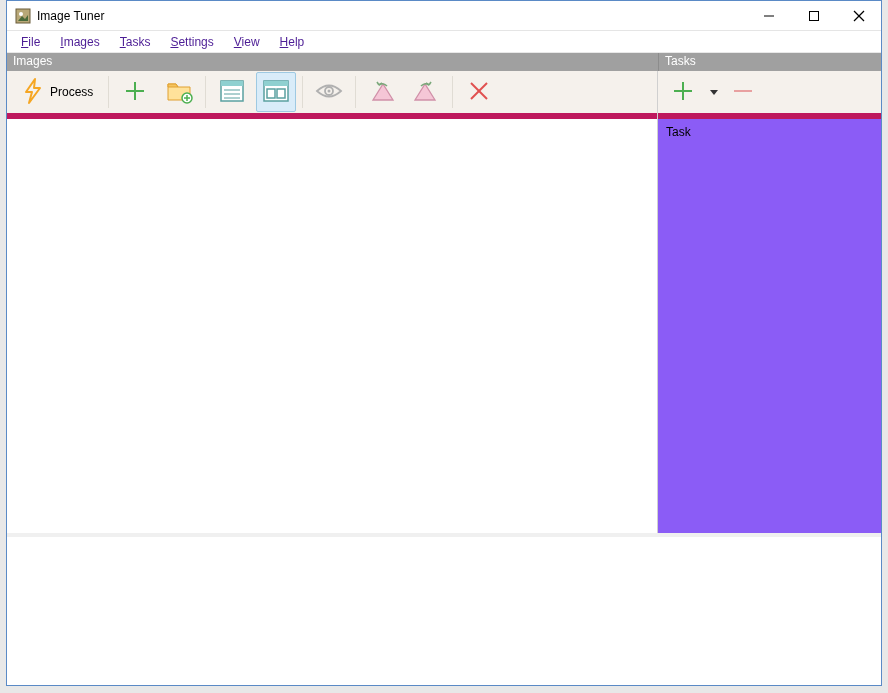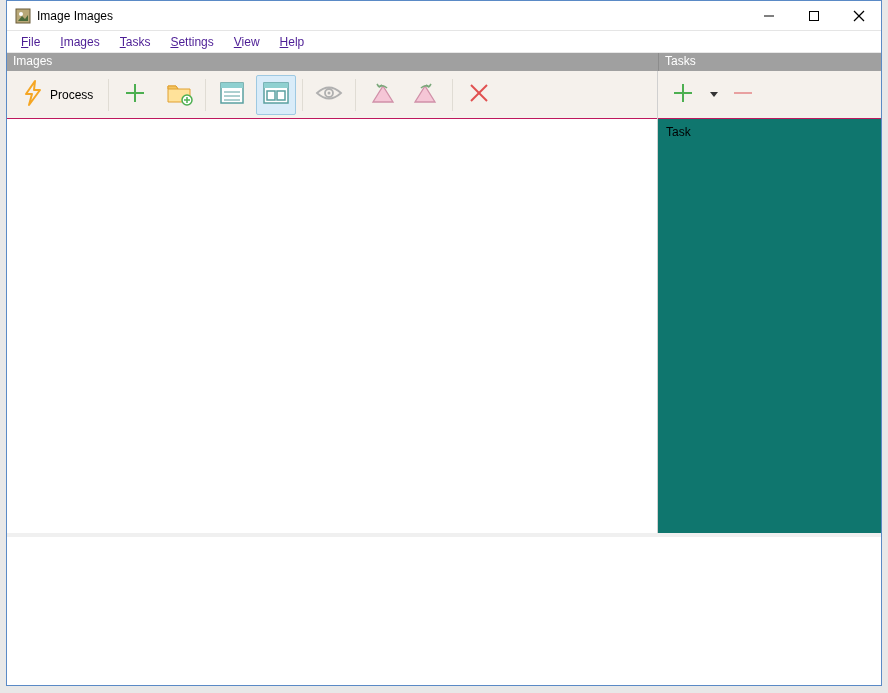--- a/index.html
+++ b/index.html
@@ -98,21 +98,21 @@
   .right-pane {
     flex:1;
     display:flex;
     flex-direction:column;
     min-height:0;
   }
   
   .toolbar {
     height:48px;
     background:#f5f1ec;
-    border-bottom:1px solid #be185d;
+    border-bottom:6px solid #be185d;
     display:flex;
     align-items:center;
     padding:0 6px;
     gap:4px;
   }
   .toolbar.tasks { justify-content:flex-start; padding-left:10px; }
   .tool-btn {
     min-width:40px;
     height:40px;
     display:flex;
@@ -134,21 +134,21 @@
   }
   .process-btn .lbl { font-size:12px;color:#000; }
   
   .images-content {
     flex:1;
     background:#fff;
     min-height:0;
   }
   .tasks-content {
     flex:1;
-    background:#0f766e;
+    background:#8b5cf6;
     min-height:0;
   }
   .tasks-content .col-header {
     padding:6px 8px;
     font-size:12px;
     color:#000;
   }
   
   .bottom-panel {
     height:152px;
@@ -168,21 +168,21 @@
 <div class="window">
 
   <div class="titlebar">
     <span class="app-icon">
       <svg width="16" height="16">
         <rect x="1" y="1" width="14" height="14" fill="#b8a878" stroke="#6a5c3a"></rect>
         <circle cx="6" cy="6" r="2" fill="#fff"></circle>
         <path d="M3 13 L7 8 L10 11 L13 7 L13 13 Z" fill="#4a6a3a"></path>
       </svg>
     </span>
-    <span class="title">Image Images</span>
+    <span class="title">Image Tuner</span>
     <div class="win-controls">
       <div class="win-btn">
         <svg width="10" height="10">
             <line x1="0" y1="5" x2="10" y2="5" stroke="#000" stroke-width="1"></line>
           </svg>
       </div>
       <div class="win-btn">
         <svg width="10" height="10">
             <rect x="0.5" y="0.5" width="9" height="9" fill="none" stroke="#000" stroke-width="1"></rect>
           </svg>

